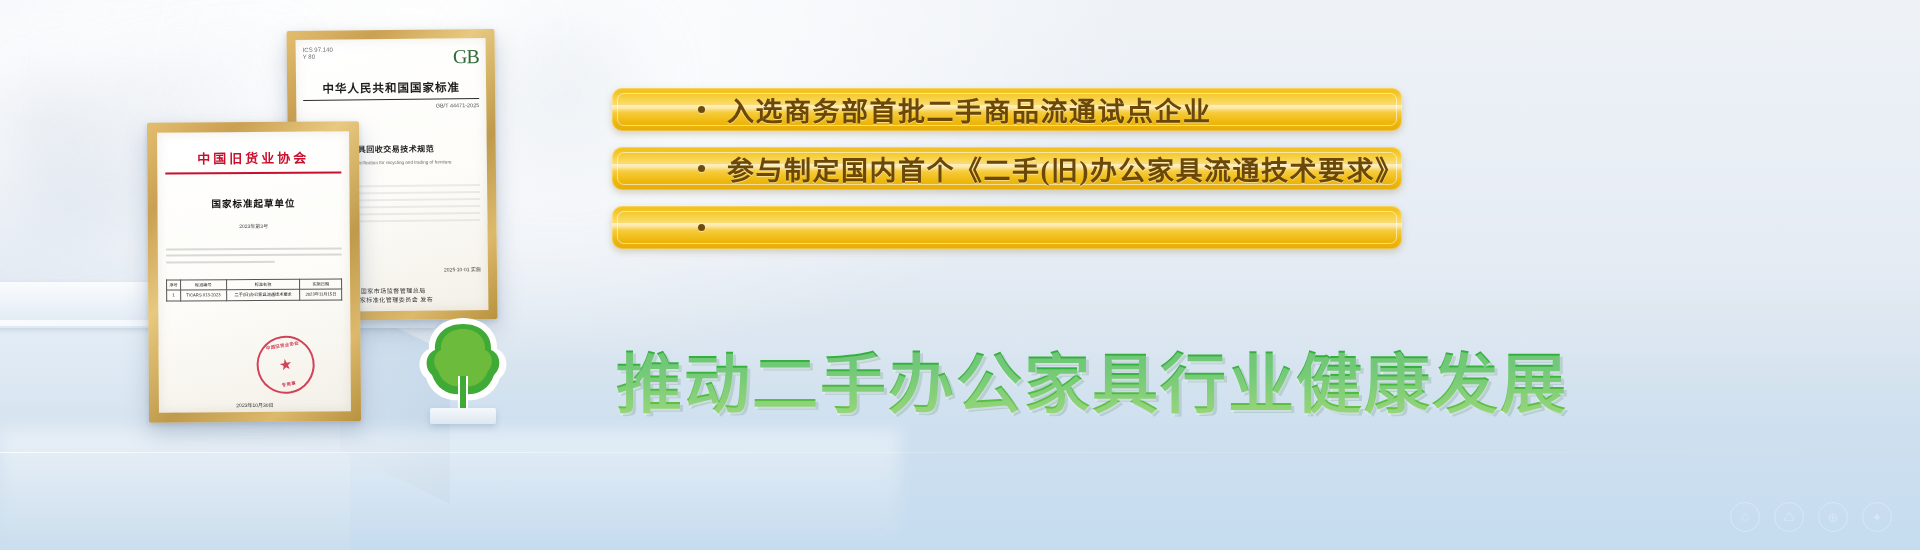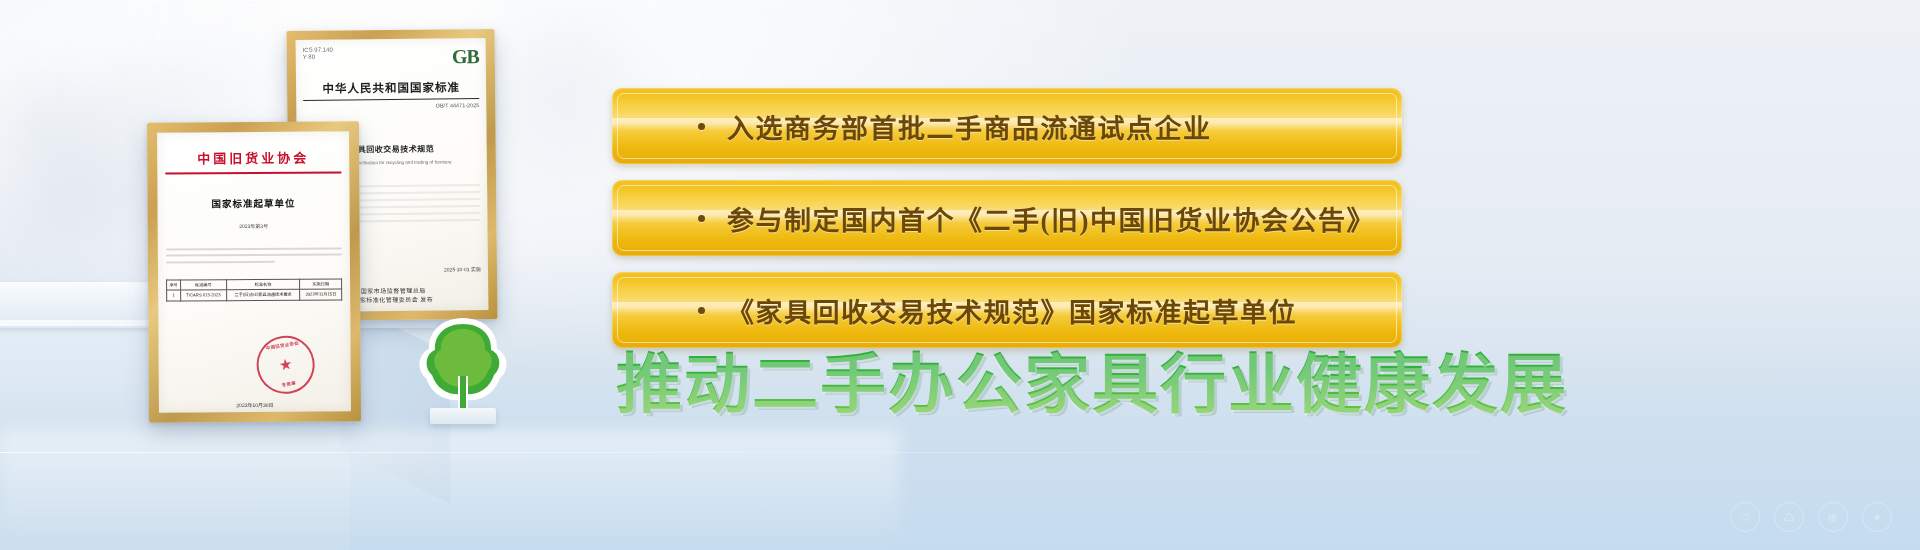--- a/index.html
+++ b/index.html
@@ -65,21 +65,21 @@
   .cert .mat{
     position:absolute;background:linear-gradient(165deg,#ffffff 0%,#fdfcf8 55%,#f3f0e8 100%);
     box-shadow:inset 0 0 12px rgba(160,150,120,.18);
   }
   
   #cert-gb{left:288px;top:30px;width:208px;height:290px;transform:rotate(-0.6deg);}
   #cert-gb .mat{left:9px;top:9px;right:9px;bottom:9px;}
   .gb-body{position:absolute;left:16px;top:16px;right:16px;bottom:14px;display:flex;flex-direction:column;align-items:center;}
   .gb-toprow{width:100%;display:flex;justify-content:space-between;align-items:flex-start;}
   .gb-mark{font-size:6px;color:#6b6b6b;line-height:1.15;text-align:left;font-family:"Liberation Sans",sans-serif;}
-  .gb-logo{font-size:20px;font-weight:bold;color:#2e6b3a;letter-spacing:-1px;font-family:"Liberation Serif",serif;}
+  .gb-logo{font-size:20px;font-weight:normal;color:#2e6b3a;letter-spacing:-1px;font-family:"Liberation Serif",serif;}
   .gb-title{margin-top:10px;font-size:11.5px;font-weight:bold;color:#1d1d1d;letter-spacing:1px;}
   .gb-rule{width:100%;height:1px;background:#2b2b2b;margin-top:4px;}
   .gb-code{width:100%;text-align:right;font-size:5.5px;color:#555;margin-top:3px;font-family:"Liberation Sans",sans-serif;}
   .gb-sub{margin-top:34px;font-size:8px;font-weight:bold;color:#222;letter-spacing:.5px;}
   .gb-en{margin-top:6px;font-size:4.6px;color:#666;text-align:center;line-height:1.4;font-family:"Liberation Sans",sans-serif;}
   .gb-fill{flex:1;width:100%;margin-top:14px;}
   .gb-fill i{display:block;height:2px;margin:5px 0;background:rgba(120,120,120,.13);border-radius:1px;}
   .gb-dateline{width:100%;display:flex;justify-content:space-between;font-size:5px;color:#444;margin-bottom:14px;font-family:"Liberation Sans",sans-serif;}
   .gb-issuer{width:100%;text-align:center;font-size:6px;color:#333;line-height:1.6;letter-spacing:.5px;}
 
@@ -110,21 +110,21 @@
   .ac-seal .b{bottom:5px;}
 
   
   #tree{position:absolute;left:408px;top:316px;width:110px;height:108px;}
   #tree .base{position:absolute;left:22px;bottom:0;width:66px;height:16px;background:linear-gradient(180deg,#f4f8fb,#dde8f1);border-radius:2px;box-shadow:0 3px 6px rgba(110,135,160,.3);}
   #tree svg{position:absolute;left:0;top:0;}
 
   
   .banners{position:absolute;left:612px;top:88px;width:790px;}
   .pill{
-    position:relative;height:76px;margin-bottom:16px;border-radius:10px;
+    position:relative;height:43px;margin-bottom:16px;border-radius:10px;
     background:linear-gradient(180deg,#f5c223 0%,#f2c21f 8%,#f8d34a 26%,#fbe08a 46%,#f6cb39 58%,#eeb90f 78%,#e7ab08 100%);
     box-shadow:0 3px 7px rgba(140,120,60,.30), inset 0 0 0 1px rgba(255,255,255,.25);
     display:flex;align-items:center;
     overflow:hidden;
   }
   .pill:before{
     content:"";position:absolute;left:5px;top:5px;right:5px;bottom:5px;
     border:1px solid rgba(255,255,255,.55);border-radius:7px;pointer-events:none;
   }
   .pill:after{
@@ -283,25 +283,24 @@
     <div class="base"></div>
   </div>
 
   <div class="banners">
     <div class="pill">
       <span class="bullet"></span>
       <span class="txt">入选商务部首批二手商品流通试点企业</span>
     </div>
     <div class="pill">
       <span class="bullet"></span>
-      <span class="txt">参与制定国内首个《二手(旧)中国旧货业协会公告》</span>
+      <span class="txt">参与制定国内首个《二手(旧)办公家具流通技术要求》</span>
     </div>
     <div class="pill">
       <span class="bullet"></span>
-      <span class="txt">《家具回收交易技术规范》国家标准起草单位</span>
     </div>
   </div>
 
   <div id="headline-shadow">推动二手办公家具行业健康发展</div>
   <div id="headline">推动二手办公家具行业健康发展</div>
 
 
   <div id="ecoicons">
     <span class="ico">♲</span>
     <span class="ico">♺</span>

